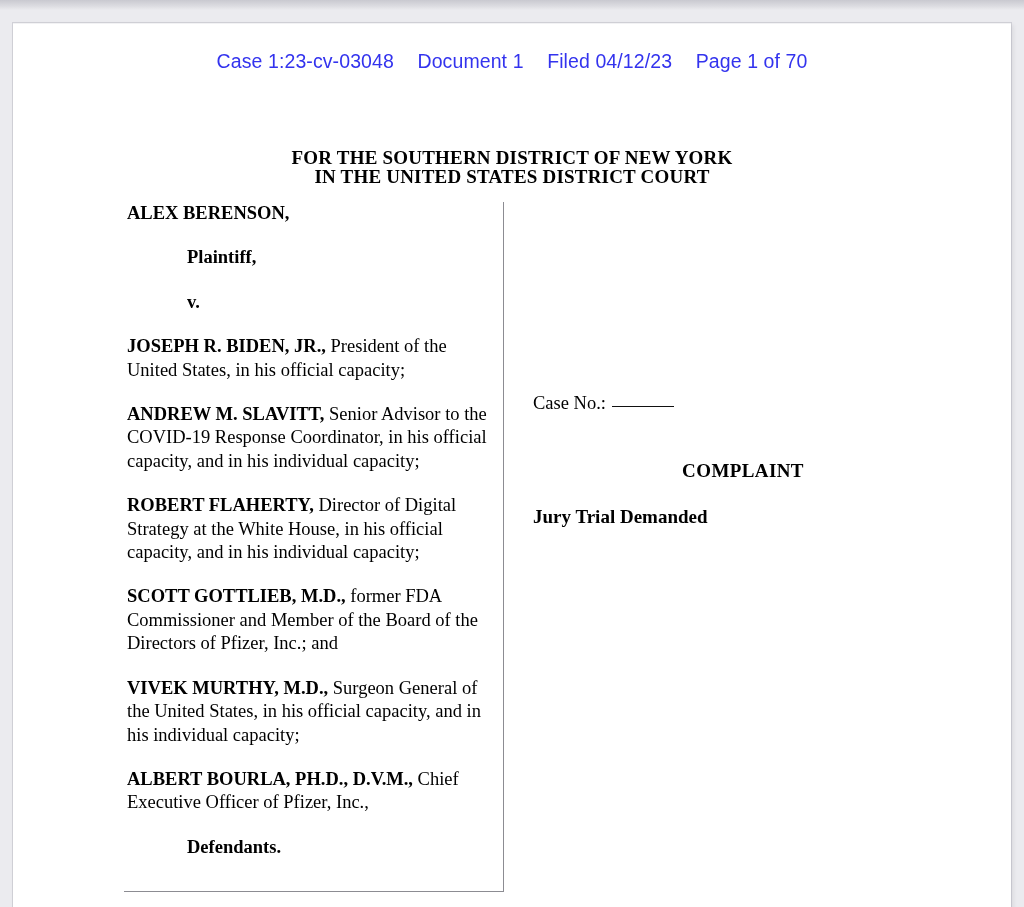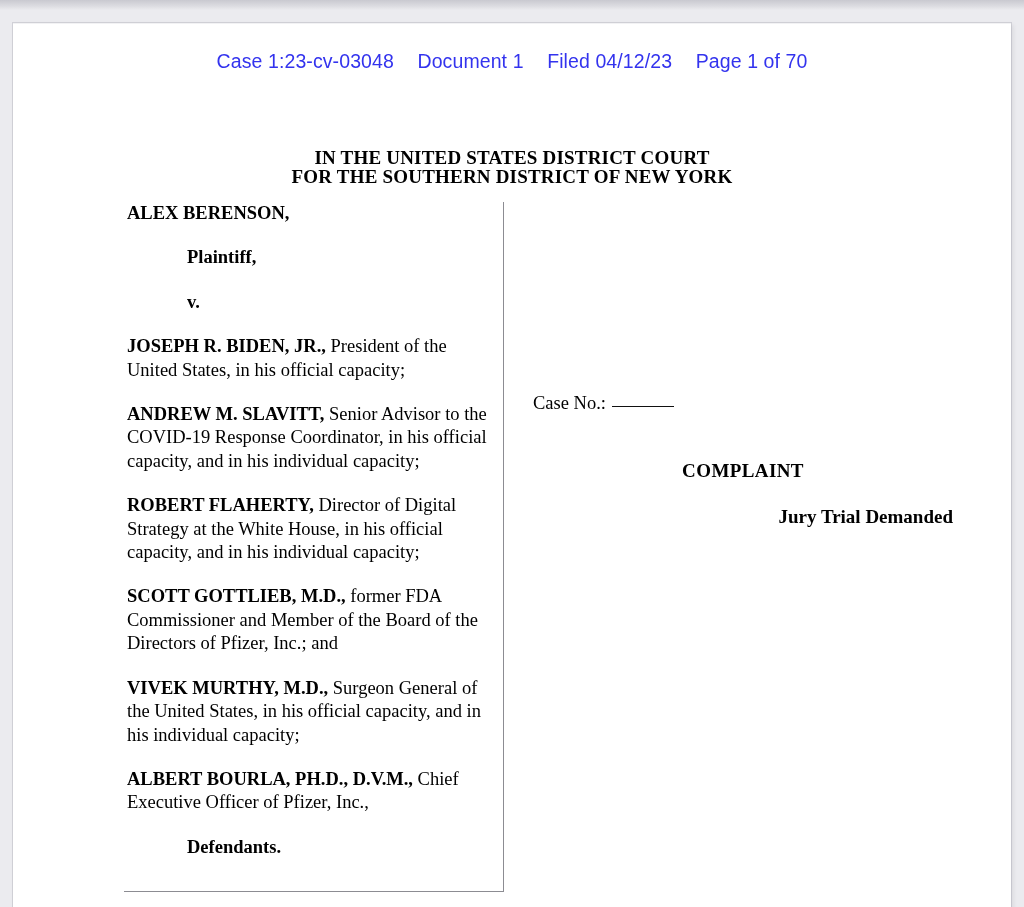--- a/index.html
+++ b/index.html
@@ -139,21 +139,21 @@
     text-align: center;
     font-weight: bold;
     font-size: 19px;
     letter-spacing: 0.4px;
   }
   .jury-label {
     position: absolute;
     left: 0;
     top: 303px;
     width: 420px;
-    text-align: right;
+    text-align: left;
     font-weight: bold;
     font-size: 19px;
   }
 
   
   .section-heading {
     position: absolute;
     left: 0;
     top: 884px;
     width: 998px;
@@ -170,22 +170,22 @@
   <div class="page">
 
     <div class="ecf-header">
       <span class="seg">Case 1:23-cv-03048</span>
       <span class="seg">Document 1</span>
       <span class="seg">Filed 04/12/23</span>
       <span class="seg">Page 1 of 70</span>
     </div>
 
     <div class="court-title">
+      <span class="line">FOR THE SOUTHERN DISTRICT OF NEW YORK</span>
       <span class="line">IN THE UNITED STATES DISTRICT COURT</span>
-      <span class="line">FOR THE SOUTHERN DISTRICT OF NEW YORK</span>
     </div>
 
     <div class="caption">
       <div class="caption-rule-v"></div>
       <div class="caption-rule-h"></div>
 
       <div class="caption-left">
         <div class="party-block">
           <b>ALEX BERENSON,</b>
         </div>

